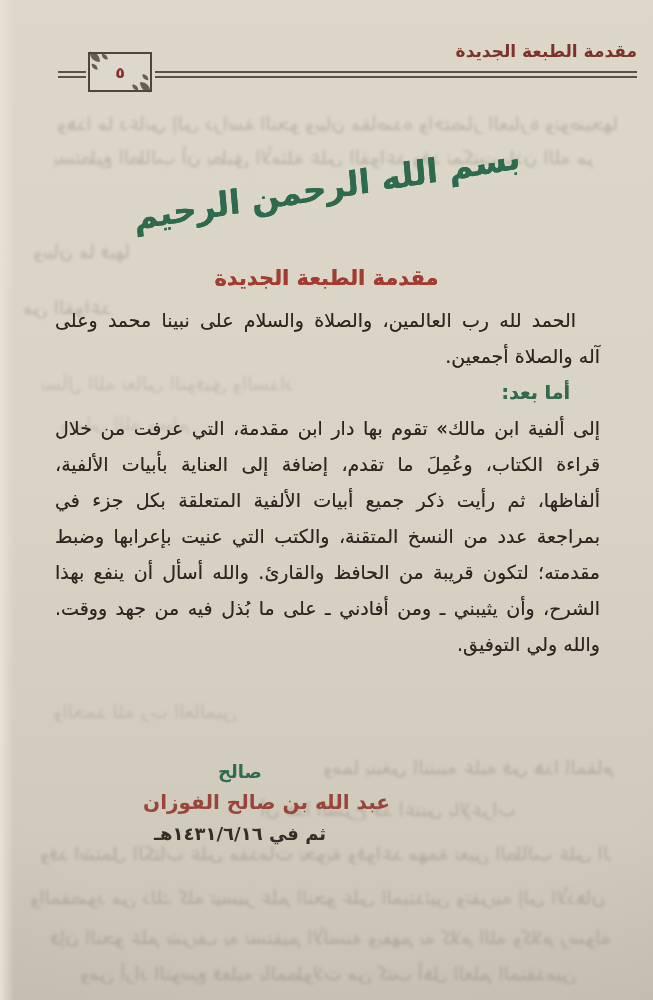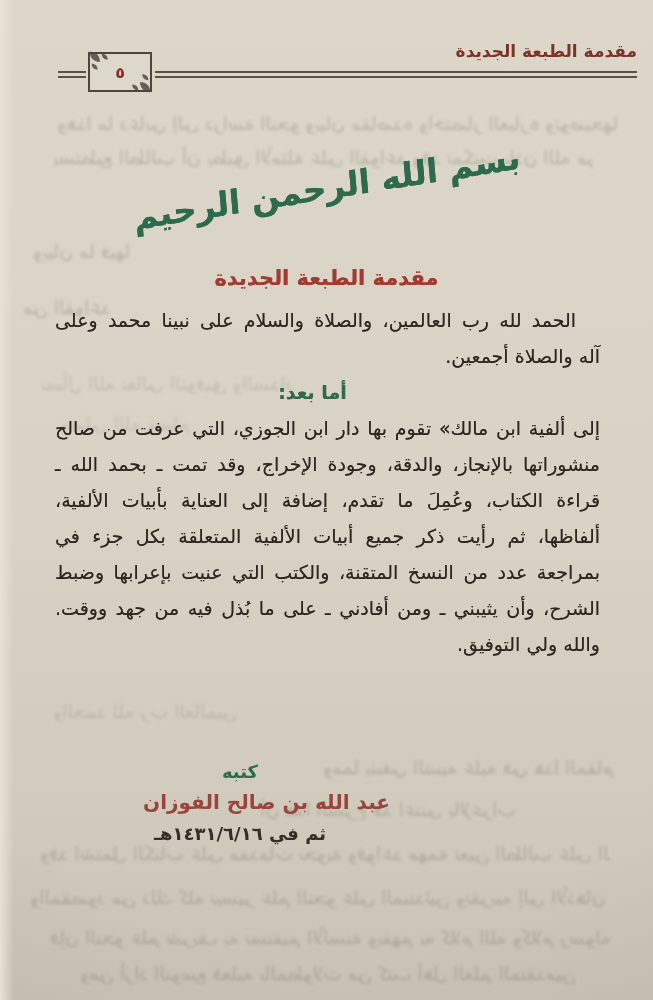--- a/index.html
+++ b/index.html
@@ -106,21 +106,21 @@
     text-align: justify; text-align-last: justify;
     white-space: nowrap;
   }
   .line.last { text-align-last: right; }
   .line.indent { padding-right: 24px; }
   .ama-baad {
     direction: rtl;
     line-height: 36px; height: 36px;
     padding-right: 30px;
     color: #2f6b4e; font-weight: bold;
-    text-align: center;
+    text-align: right;
   }
 
   
   .signature {
     position: absolute; top: 756px; left: 90px;
     width: 300px; text-align: center;
   }
   .sig-katabahu { line-height: 31px; font-size: 18px; font-weight: bold; color: #2f6b4e; }
   .sig-name     { line-height: 31px; font-size: 20px; font-weight: bold; color: #99453c; text-align: right; }
   .sig-date     { line-height: 31px; font-size: 18px; font-weight: bold; color: #332e28; direction: rtl; }
@@ -163,28 +163,28 @@
   </div>
 
   <div class="basmala">بسم الله الرحمن الرحيم</div>
 
   <h1 class="section-title">مقدمة الطبعة الجديدة</h1>
 
   <div class="body-text">
     <div class="line indent">الحمد لله رب العالمين، والصلاة والسلام على نبينا محمد وعلى</div>
     <div class="line last">آله والصلاة أجمعين.</div>
     <div class="ama-baad">أما بعد:</div>
-    <div class="line">إلى ألفية ابن مالك» تقوم بها دار ابن الجوزي، التي عرفت من صالح</div>
-    <div class="line">منشوراتها بالإنجاز، والدقة، وجودة الإخراج، وقد تمت ـ بحمد الله ـ</div>
+    <div class="line">إلى ألفية ابن مالك» تقوم بها دار ابن مقدمة، التي عرفت من خلال</div>
     <div class="line">قراءة الكتاب، وعُمِلَ ما تقدم، إضافة إلى العناية بأبيات الألفية،</div>
     <div class="line">ألفاظها، ثم رأيت ذكر جميع أبيات الألفية المتعلقة بكل جزء في</div>
     <div class="line">بمراجعة عدد من النسخ المتقنة، والكتب التي عنيت بإعرابها وضبط</div>
+    <div class="line">مقدمته؛ لتكون قريبة من الحافظ والقارئ. والله أسأل أن ينفع بهذا</div>
     <div class="line">الشرح، وأن يثيبني ـ ومن أفادني ـ على ما بُذل فيه من جهد ووقت.</div>
     <div class="line last">والله ولي التوفيق.</div>
   </div>
 
   <div class="signature">
-    <div class="sig-katabahu">كتبه</div>
+    <div class="sig-katabahu">صالح</div>
     <div class="sig-name">عبد الله بن صالح الفوزان</div>
     <div class="sig-date">ثم في ١٤٣١/٦/١٦هـ</div>
   </div>
 
 </div>
 
 </body></html>

